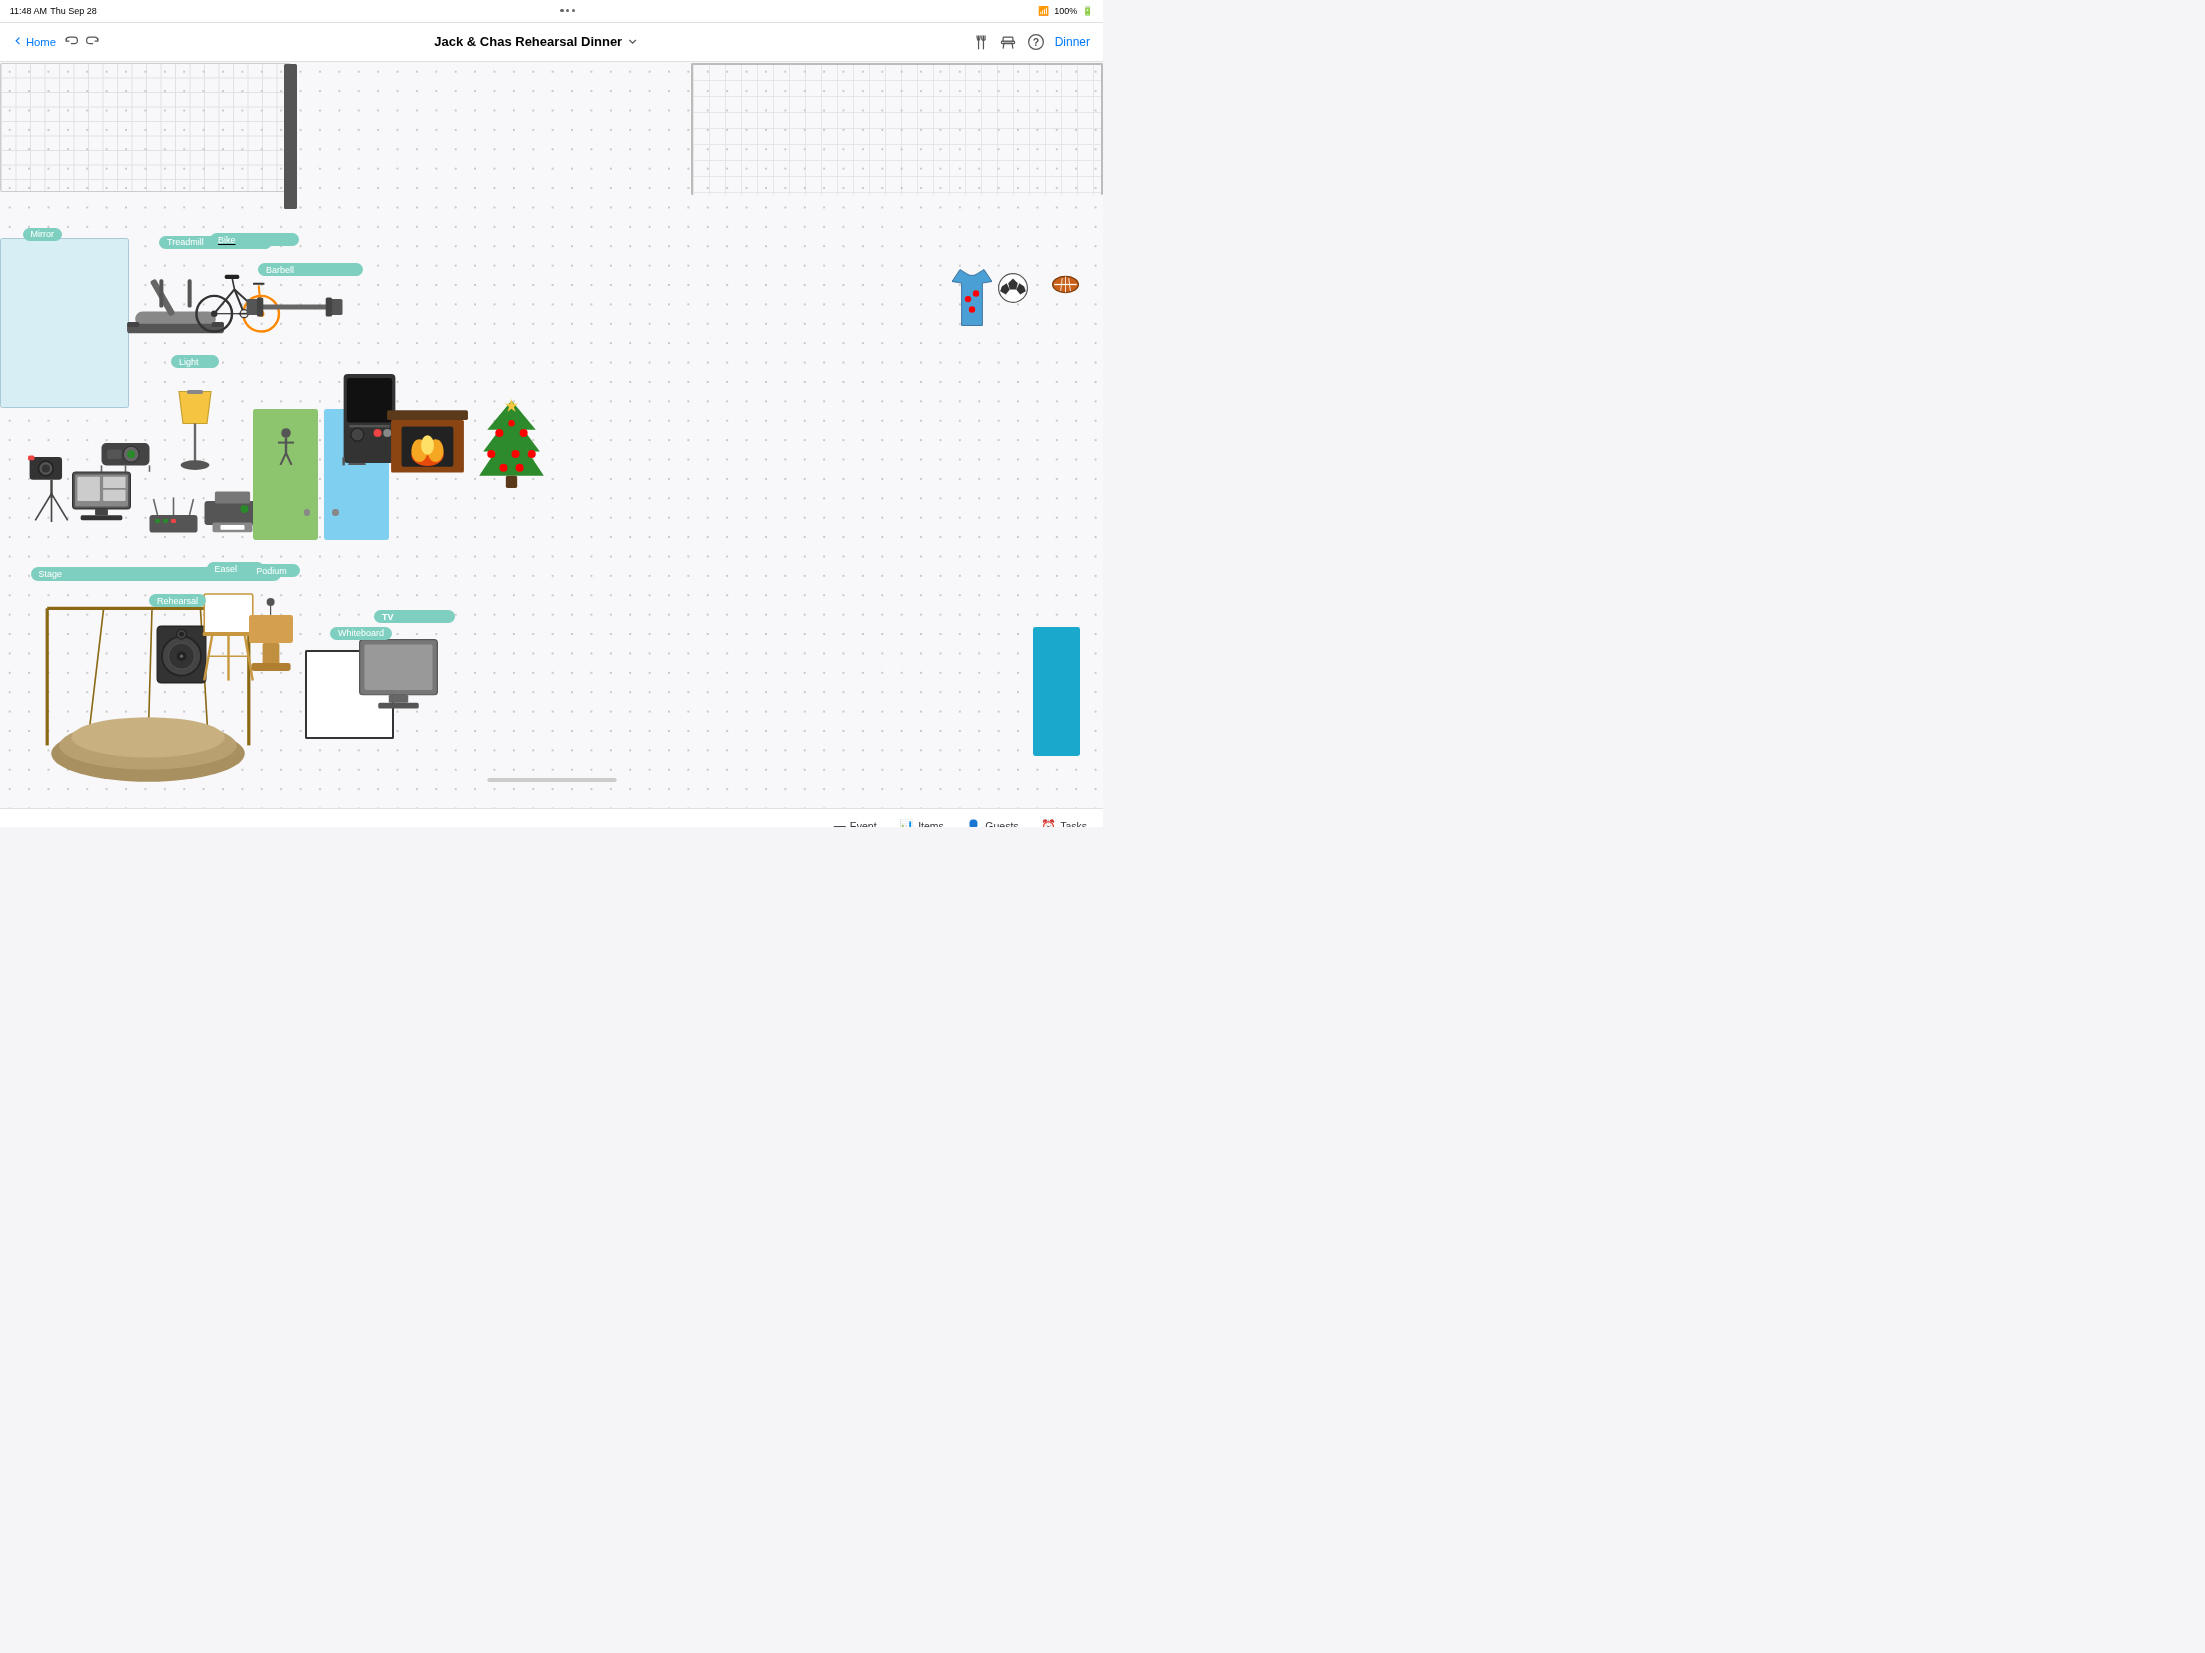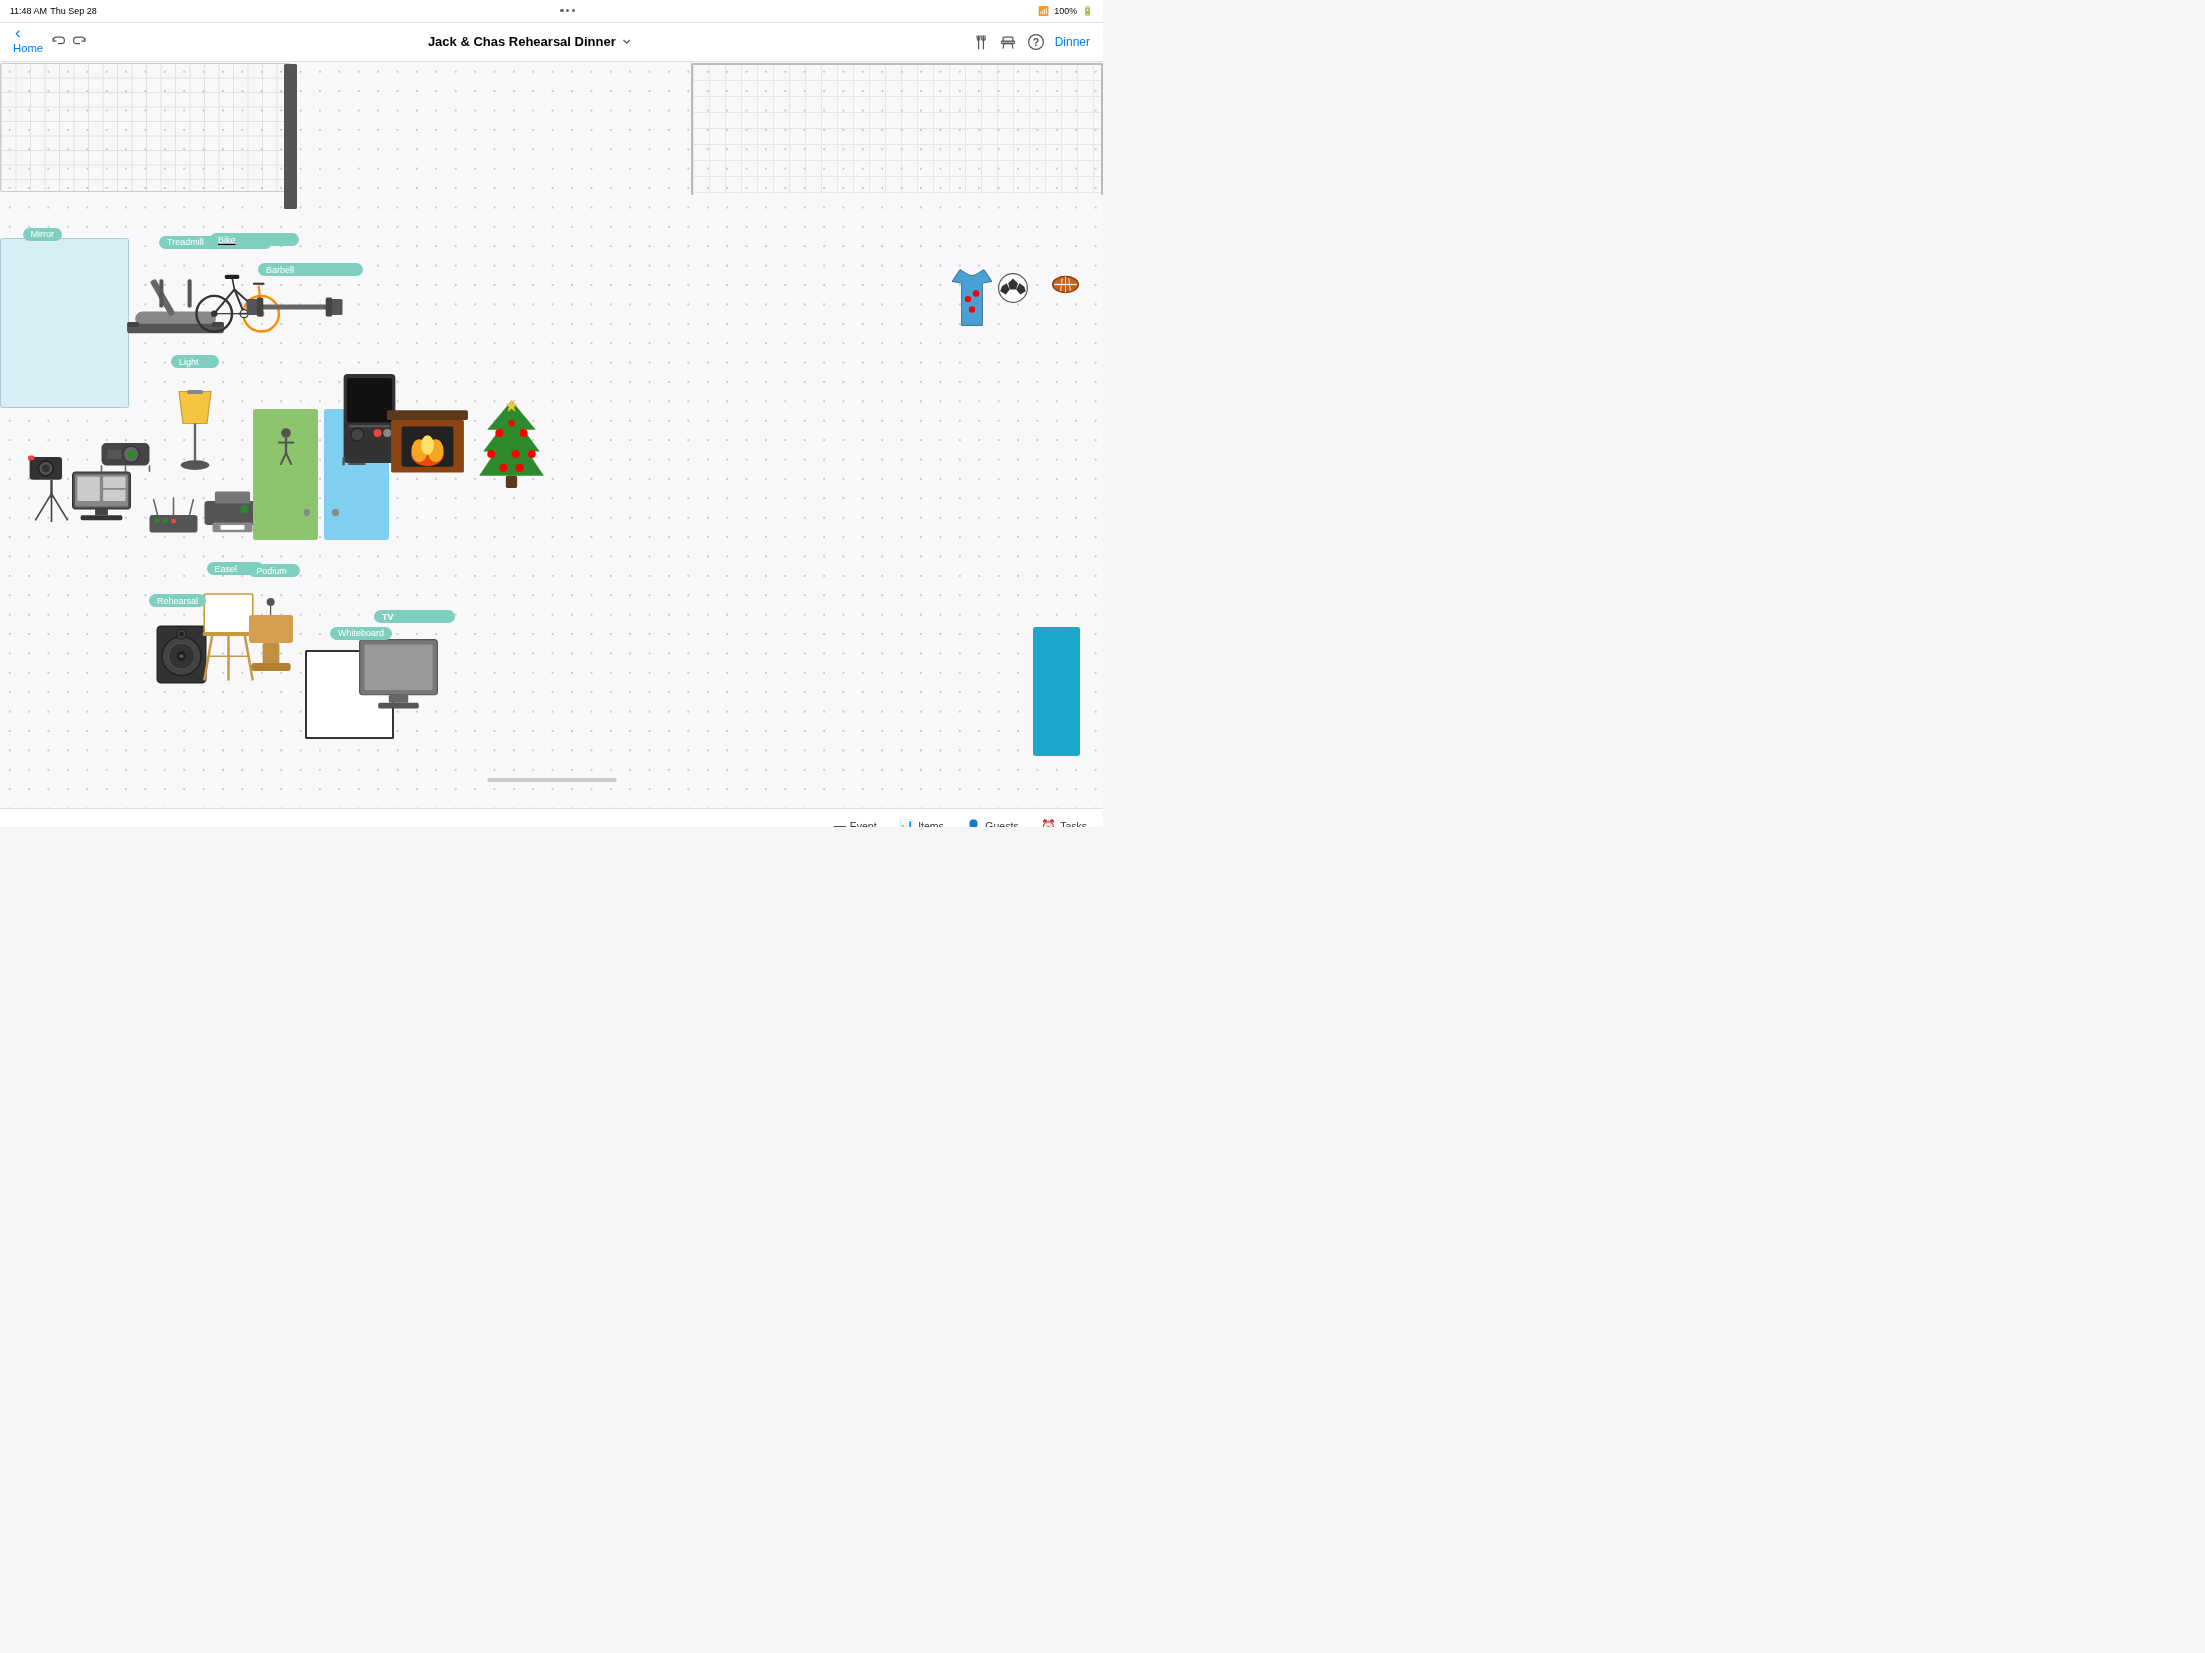--- a/index.html
+++ b/index.html
@@ -44,21 +44,20 @@
     .nav-right { display: flex; align-items: center; gap: 9.7px; }
     .nav-title { font-size: 13px; font-weight: 600; color: #000; }
     .nav-btn {
       background: none;
       border: none;
       cursor: pointer;
       font-size: 11.3px;
       color: #007aff;
       display: flex;
       gap: 3.2px;
-      flex-direction: column;
     }
     .nav-icon-btn {
       background: none;
       border: none;
       cursor: pointer;
       font-size: 16px;
       color: #333;
       display: flex;
       align-items: center;
     }
@@ -571,20 +570,38 @@
       <circle cx="70" cy="68" r="5" fill="red"></circle>
       <circle cx="35" cy="85" r="5" fill="red"></circle>
       <circle cx="55" cy="85" r="5" fill="red"></circle>
 
       <polygon points="45,0 47,6 53,6 48,10 50,16 45,12 40,16 42,10 37,6 43,6" fill="#f5c542"></polygon>
 
       <rect x="38" y="95" width="14" height="15" rx="2" fill="#5a3a1a"></rect>
     </svg>
   </div>
 
+  <div class="stage-item">
+    <div class="item-label" style="position:relative;top:-3.2px;left:8px;">Stage</div>
+    <svg width="250" height="218" viewBox="0 0 310 270">
+
+      <line x1="30" y1="30" x2="280" y2="30" stroke="#8B6914" stroke-width="4"></line>
+
+      <line x1="30" y1="30" x2="30" y2="200" stroke="#8B6914" stroke-width="4"></line>
+      <line x1="280" y1="30" x2="280" y2="200" stroke="#8B6914" stroke-width="4"></line>
+
+      <line x1="100" y1="30" x2="80" y2="200" stroke="#8B6914" stroke-width="2"></line>
+      <line x1="160" y1="30" x2="155" y2="200" stroke="#8B6914" stroke-width="2"></line>
+      <line x1="220" y1="30" x2="230" y2="200" stroke="#8B6914" stroke-width="2"></line>
+
+      <ellipse cx="155" cy="210" rx="120" ry="35" fill="#a89060"></ellipse>
+      <ellipse cx="155" cy="200" rx="110" ry="30" fill="#b8a070"></ellipse>
+      <ellipse cx="155" cy="190" rx="95" ry="25" fill="#c8b080"></ellipse>
+    </svg>
+  </div>
 
   <div class="item" style="top:547px;left:153px;">
     <div class="item-label" style="position:relative;top:-14.5px;left:-4px;">Rehearsal</div>
     <svg width="57" height="65" viewBox="0 0 70 80">
       <rect x="5" y="5" width="60" height="70" rx="5" fill="#333" stroke="#222" stroke-width="1.5"></rect>
       <circle cx="35" cy="42" r="24" fill="#444" stroke="#222" stroke-width="2"></circle>
       <circle cx="35" cy="42" r="16" fill="#333" stroke="#555" stroke-width="1"></circle>
       <circle cx="35" cy="42" r="6" fill="#222"></circle>
       <circle cx="35" cy="42" r="2" fill="#666"></circle>
 

